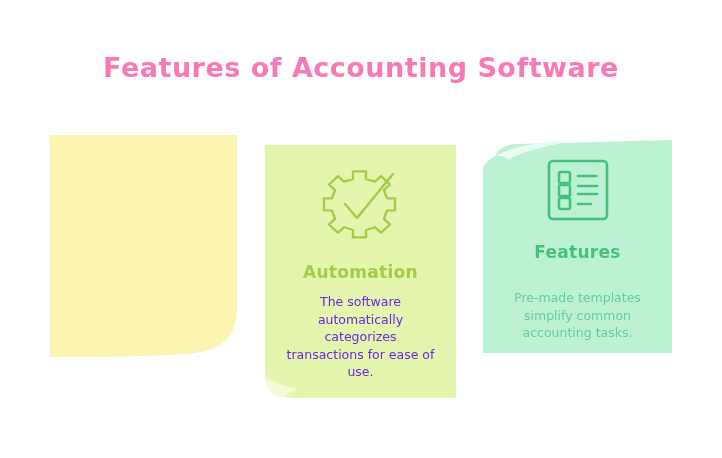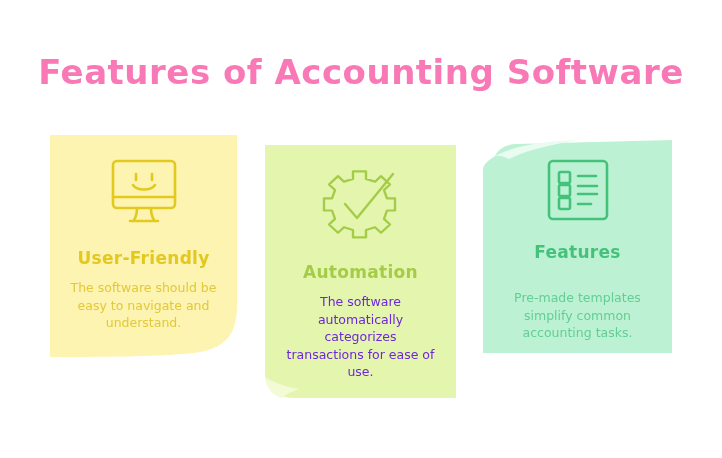--- a/index.html
+++ b/index.html
@@ -22,21 +22,21 @@
   }
 
   
   .title {
     position: absolute;
     left: 0;
     top: 52px;
     width: 722px;
     text-align: center;
     font-family: "DejaVu Sans", sans-serif;
-    font-size: 34px;
+    font-size: 27px;
     font-weight: bold;
     letter-spacing: 0.5px;
     color: #F978B6;
     white-space: nowrap;
   }
 
   
   .card {
     position: absolute;
     box-sizing: border-box;
@@ -149,39 +149,20 @@
   <div class="card" id="card-user-friendly">
 
     <div class="card-bg">
       <svg viewBox="0 0 187 222" preserveAspectRatio="none">
         <path d="M0,0 L187,0 L187,170
                  C187,196 178,212 150,217
                  C120,222 40,222 0,222 Z" fill="#FCF4B0"></path>
       </svg>
     </div>
 
-    <div class="card-inner">
-
-      <span class="card-icon">
-        <svg width="72" height="70" viewBox="0 0 72 70" fill="none" stroke="#E3C91F" stroke-width="2.6" stroke-linecap="round" stroke-linejoin="round">
-          <rect x="5" y="4" width="62" height="47" rx="4" ry="4"></rect>
-          <line x1="5" y1="40" x2="67" y2="40"></line>
-          <line x1="28" y1="17" x2="28" y2="23"></line>
-          <line x1="44" y1="17" x2="44" y2="23"></line>
-          <path d="M25,28 C29,34 43,34 47,28"></path>
-          <path d="M29,51 C29,56 28,60 26,63"></path>
-          <path d="M43,51 C43,56 44,60 46,63"></path>
-          <line x1="22" y1="64" x2="50" y2="64"></line>
-        </svg>
-      </span>
-
-      <div class="card-heading">User-Friendly</div>
-
-      <div class="card-body">The software should be easy to navigate and understand.</div>
-    </div>
   </div>
 
   <div class="card" id="card-automation">
 
     <div class="card-bg">
       <svg viewBox="0 0 191 253" preserveAspectRatio="none">
         <path d="M0,0 L191,0 L191,253 L30,253
                  C14,253 4,246 0,232 Z" fill="#E4F5AE"></path>
         <path d="M0,232 C10,238 22,242 34,244
                  C26,247 20,250 16,253

